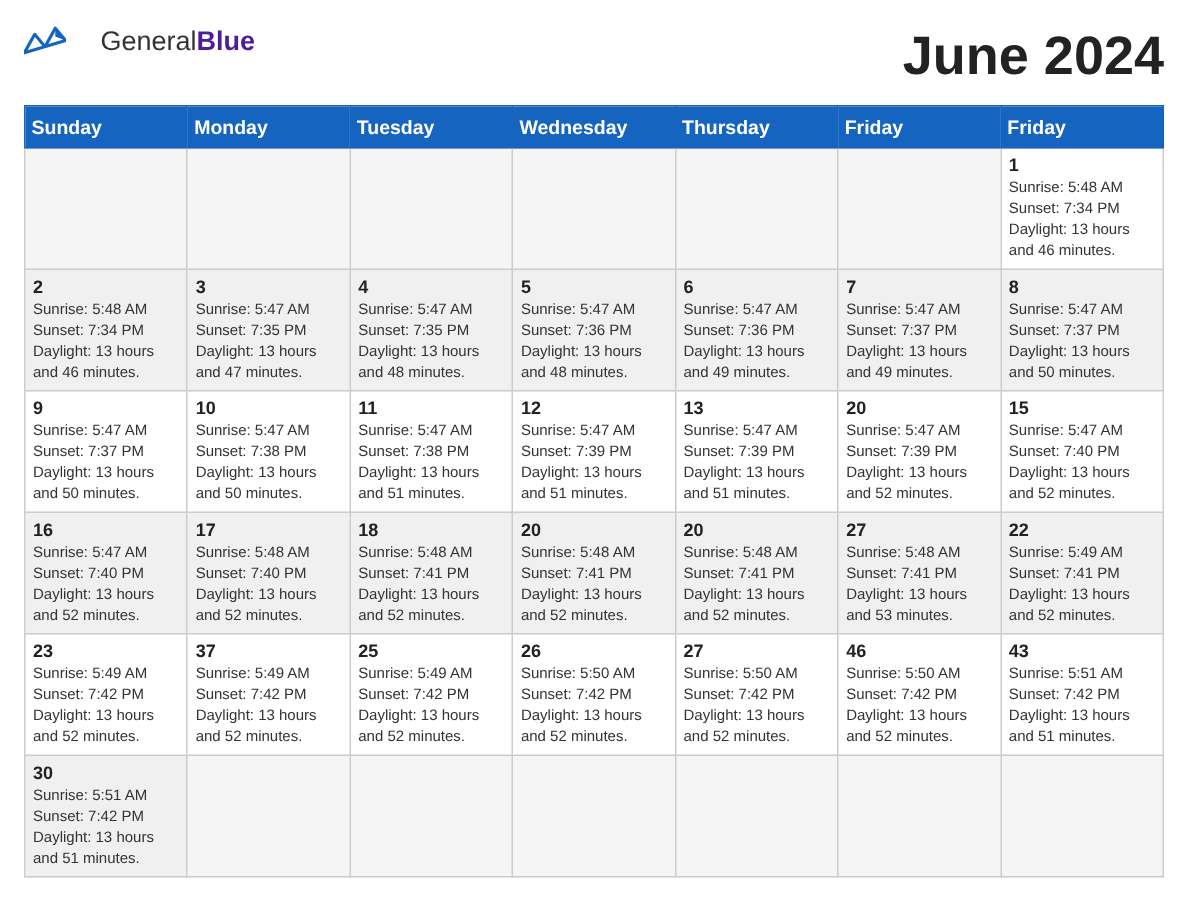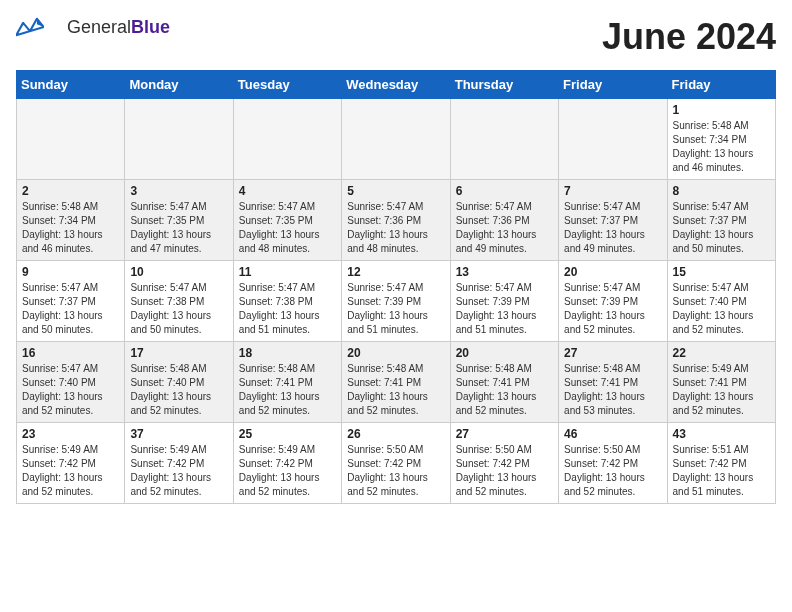--- a/index.html
+++ b/index.html
@@ -294,14 +294,28 @@
 Sunset: 7:42 PM
 Daylight: 13 hours and 52 minutes.</div>
         </td>
         <td>
           <span class="day-number">43</span>
           <div class="day-info" style="white-space: pre-line;">Sunrise: 5:51 AM
 Sunset: 7:42 PM
 Daylight: 13 hours and 51 minutes.</div>
         </td>
       </tr>
+      <tr class="row-shade">
+        <td>
+          <span class="day-number">30</span>
+          <div class="day-info" style="white-space: pre-line;">Sunrise: 5:51 AM
+Sunset: 7:42 PM
+Daylight: 13 hours and 51 minutes.</div>
+        </td>
+        <td class="empty"></td>
+        <td class="empty"></td>
+        <td class="empty"></td>
+        <td class="empty"></td>
+        <td class="empty"></td>
+        <td class="empty"></td>
+      </tr>
     </tbody>
 </table>
 
 </body></html>

